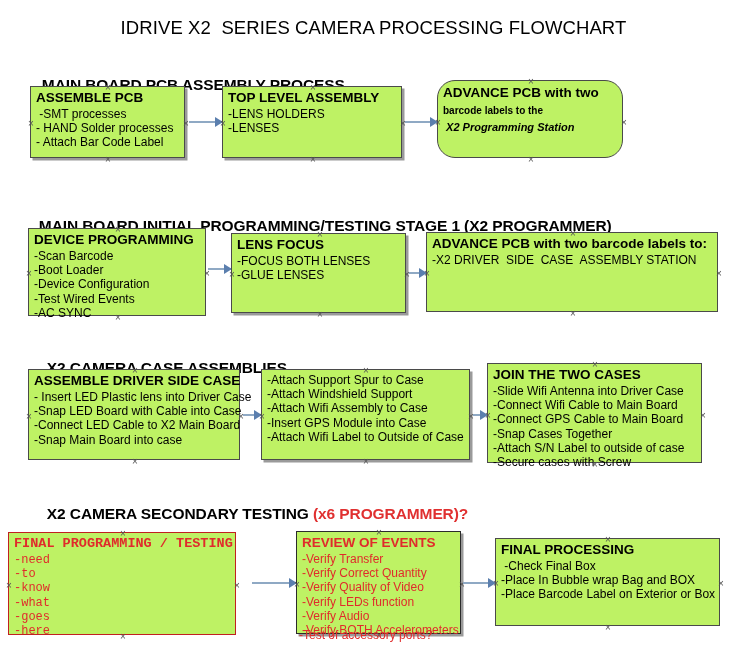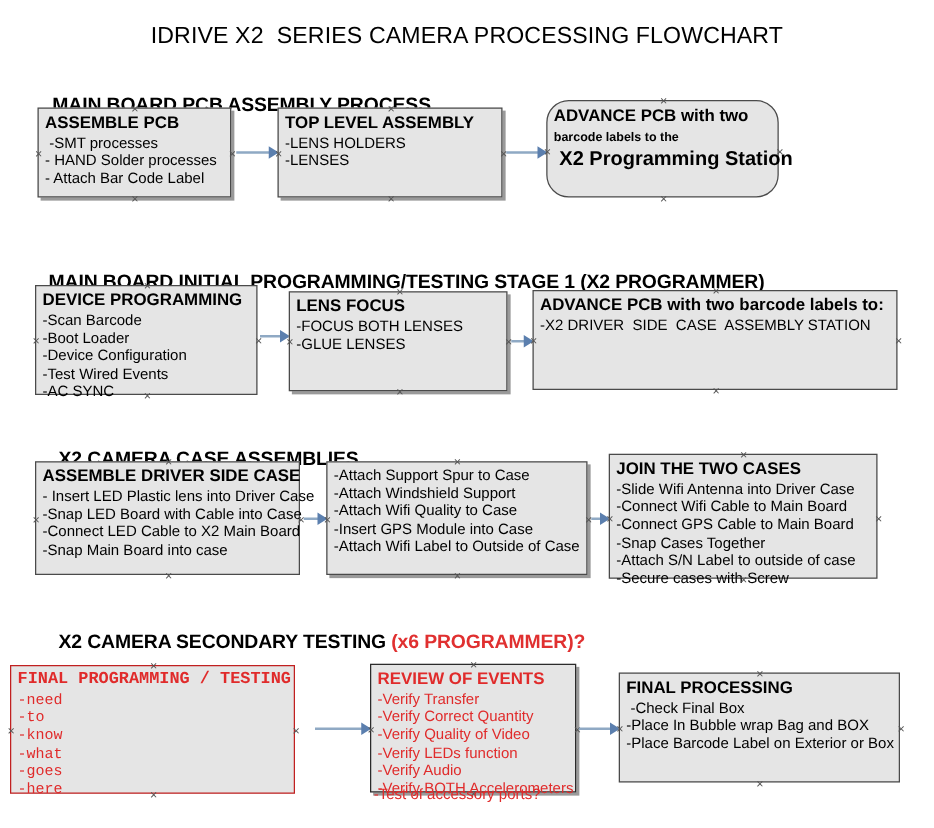--- a/index.html
+++ b/index.html
@@ -42,21 +42,21 @@
     white-space: pre;
     letter-spacing: -0.1px;
   }
   .section-title .accent {
     color: #e03030;
   }
 
   
   .node {
     position: absolute;
-    background: #e5e5e5;
+    background: #bef264;
     border: 1.5px solid #4a4a4a;
     box-sizing: border-box;
   }
   .node.shadowed {
     box-shadow: 2.5px 2.5px 0 0 #9a9a9a;
   }
   .node.dark-border {
     border-color: #2b2b2b;
   }
   .node.red-border {
@@ -167,21 +167,21 @@
     <span class="handle" style="left:0px;  top:36px;"></span>
     <span class="handle" style="left:180px;top:36px;"></span>
   </div>
 
   <div class="arrow" style="left:405px; top:121px; width:32px;"></div>
 
   <div class="node" style="left:437px; top:80px; width:186px; height:78px;border-radius:18px;">
     <div class="body">
       <div class="n-title" style="line-height:17px;">ADVANCE PCB with two</div>
       <div class="n-line" style="font-weight:bold;font-size:10px;line-height:17px;">barcode labels to the</div>
-      <div class="n-line" style="font-weight:bold;font-size:16px;line-height:17px;"> X2 Programming Station</div>
+      <div class="n-line" style="font-weight:bold;font-size:11px;line-height:17px;font-style:italic;"> X2 Programming Station</div>
     </div>
     <span class="handle" style="left:93px; top:0px;"></span>
     <span class="handle" style="left:93px; top:78px;"></span>
     <span class="handle" style="left:0px;  top:41px;"></span>
     <span class="handle" style="left:186px;top:41px;"></span>
   </div>
 
   <div class="section-title" style="left:22px; top:199px;">
     <span>MAIN BOARD INITIAL PROGRAMMING/TESTING STAGE 1 (X2 PROGRAMMER)</span>
   </div>
@@ -245,21 +245,21 @@
     <span class="handle" style="left:0px;   top:46px;"></span>
     <span class="handle" style="left:212px; top:46px;"></span>
   </div>
 
   <div class="arrow" style="left:243px; top:414px; width:18px;"></div>
 
   <div class="node shadowed" style="left:261px; top:369px; width:209px; height:91px;">
     <div class="body">
       <div class="n-line">-Attach Support Spur to Case</div>
       <div class="n-line">-Attach Windshield Support</div>
-      <div class="n-line">-Attach Wifi Quality to Case</div>
+      <div class="n-line">-Attach Wifi Assembly to Case</div>
       <div class="n-line">-Insert GPS Module into Case</div>
       <div class="n-line">-Attach Wifi Label to Outside of Case</div>
     </div>
     <span class="handle" style="left:104px; top:0px;"></span>
     <span class="handle" style="left:104px; top:91px;"></span>
     <span class="handle" style="left:0px;   top:46px;"></span>
     <span class="handle" style="left:209px; top:46px;"></span>
   </div>
 
   <div class="arrow" style="left:473px; top:414px; width:14px;"></div>

